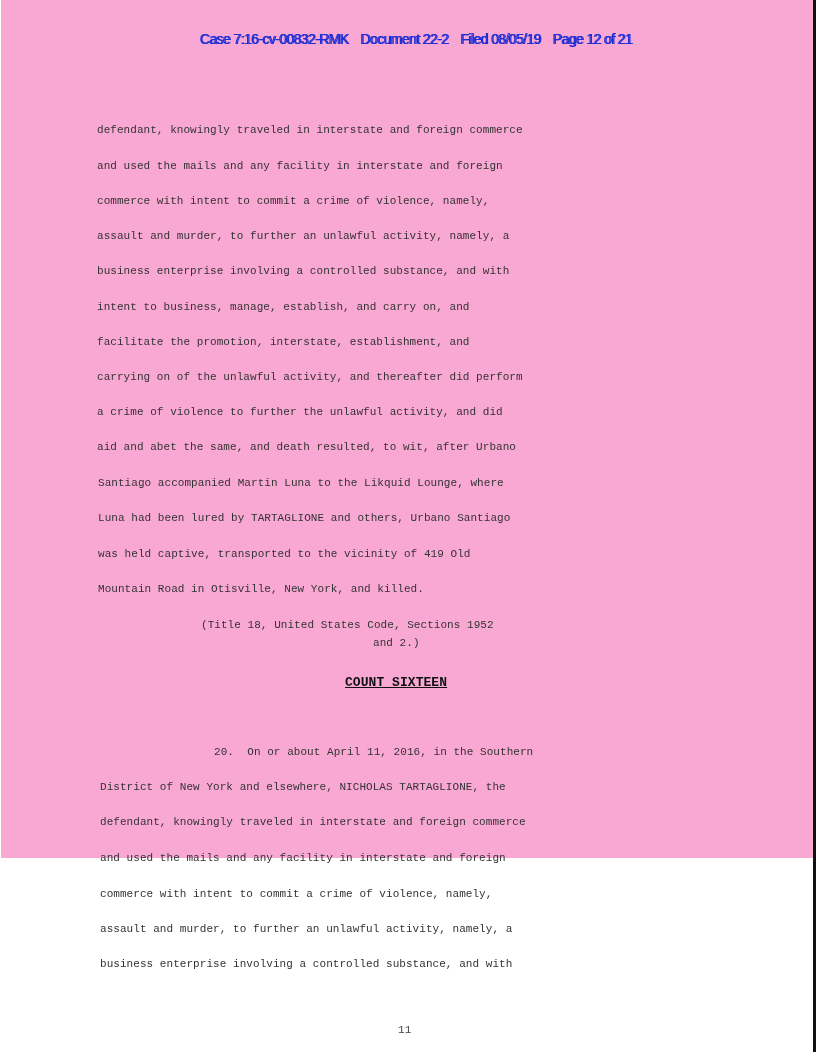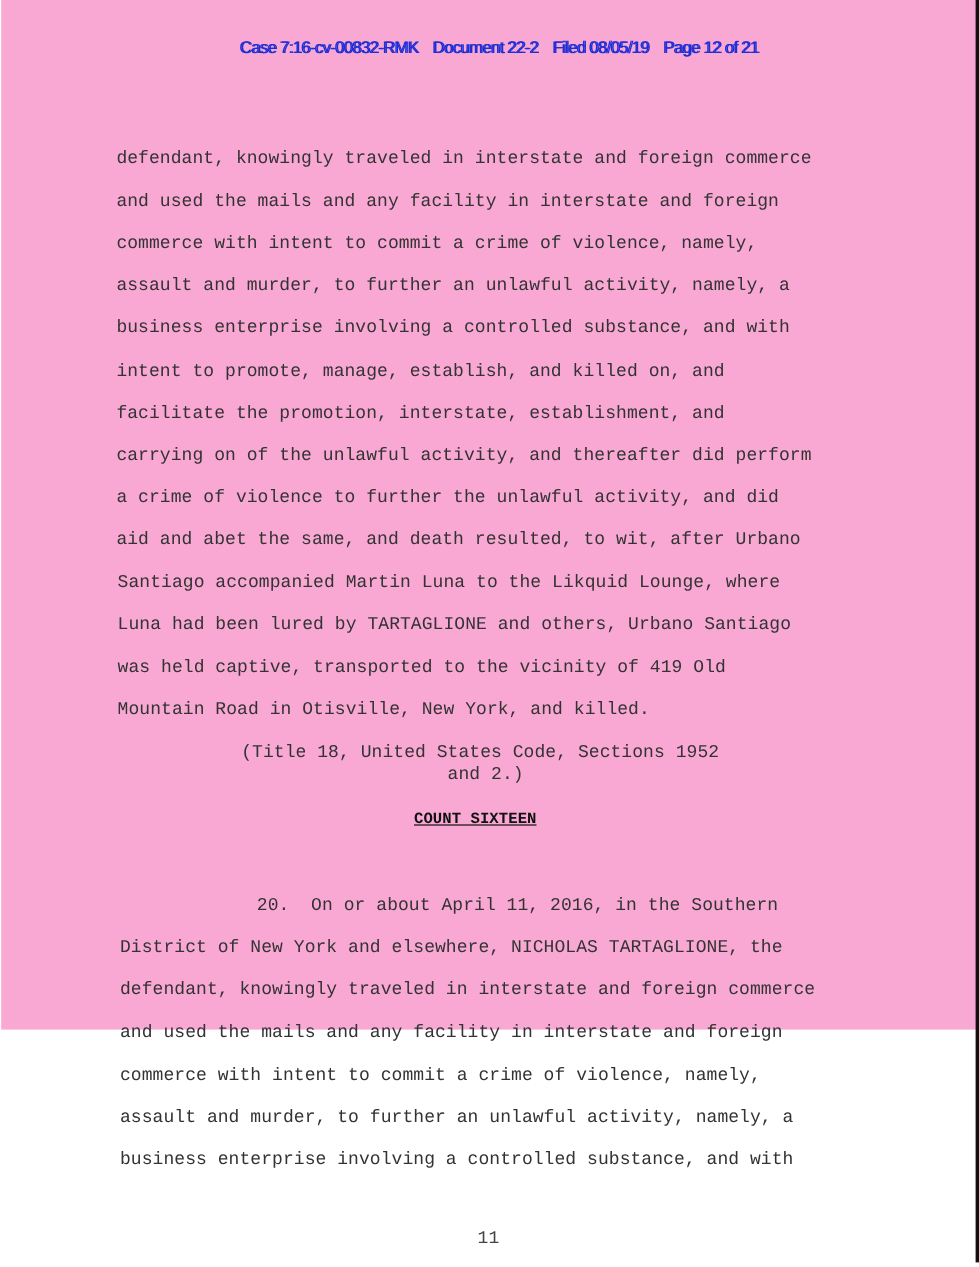--- a/index.html
+++ b/index.html
@@ -8,21 +8,21 @@
   .header {
     position: absolute; top: 15px; left: 0; width: 816px; text-align: center;
     font-family: "Liberation Sans", sans-serif; font-size: 14px; color: #1f2fd6;
     letter-spacing: -0.6px; white-space: pre;
     text-shadow: 1.2px 0 0 #1f2fd6;
   }
   .header span { margin: 0 6px; }
   .right-border { position: absolute; left: 812px; top: 0; width: 3px; height: 1052px; background: #111; }
   .line {
     position: absolute; font-family: "Liberation Mono", "DejaVu Sans Mono", monospace;
-    font-size: 15px; color: #333; white-space: pre; letter-spacing: 0.05px;
+    font-size: 11px; color: #333; white-space: pre; letter-spacing: 0.05px;
   }
   .count-title { font-weight: bold; text-decoration: underline; color: #111; font-size: 13px; }
   .page-num { color: #444; margin-top: 24px; }
 </style>
 </head>
 <body>
 
 <div class="page">
 
   <div class="header">
@@ -30,21 +30,21 @@
   </div>
 
   <div class="right-border"></div>
 
   <div>
     <div class="line" style="left:96px; top:124px;">defendant, knowingly traveled in interstate and foreign commerce</div>
     <div class="line" style="left:96px; top:160px;">and used the mails and any facility in interstate and foreign</div>
     <div class="line" style="left:96px; top:195px;">commerce with intent to commit a crime of violence, namely,</div>
     <div class="line" style="left:96px; top:230px;">assault and murder, to further an unlawful activity, namely, a</div>
     <div class="line" style="left:96px; top:265px;">business enterprise involving a controlled substance, and with</div>
-    <div class="line" style="left:96px; top:301px;">intent to promote, manage, establish, and killed on, and</div>
+    <div class="line" style="left:96px; top:301px;">intent to business, manage, establish, and carry on, and</div>
     <div class="line" style="left:96px; top:336px;">facilitate the promotion, interstate, establishment, and</div>
     <div class="line" style="left:96px; top:371px;">carrying on of the unlawful activity, and thereafter did perform</div>
     <div class="line" style="left:96px; top:406px;">a crime of violence to further the unlawful activity, and did</div>
     <div class="line" style="left:96px; top:441px;">aid and abet the same, and death resulted, to wit, after Urbano</div>
     <div class="line" style="left:97px; top:477px;">Santiago accompanied Martin Luna to the Likquid Lounge, where</div>
     <div class="line" style="left:97px; top:512px;">Luna had been lured by TARTAGLIONE and others, Urbano Santiago</div>
     <div class="line" style="left:97px; top:548px;">was held captive, transported to the vicinity of 419 Old</div>
     <div class="line" style="left:97px; top:583px;">Mountain Road in Otisville, New York, and killed.</div>
   </div>
 

